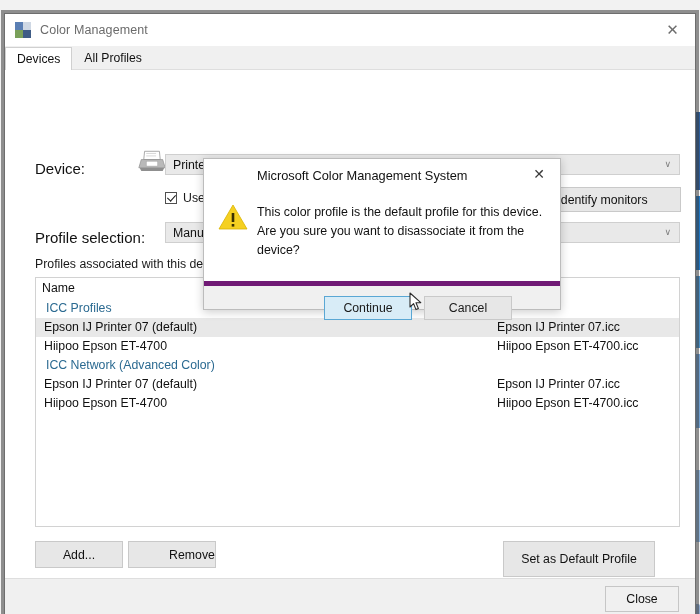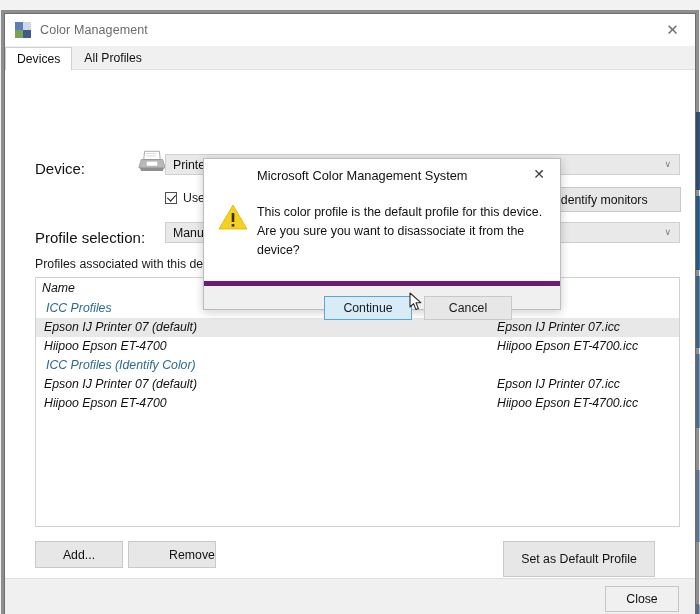--- a/index.html
+++ b/index.html
@@ -216,21 +216,20 @@
   #listbox {
     position: absolute;
     left: 30px;
     top: 207px;
     width: 645px;
     height: 250px;
     border: 1px solid #d2d2d2;
     background: #ffffff;
     box-sizing: border-box;
     overflow: hidden;
-    font-style: italic;
   }
   #list-header {
     height: 21px;
     line-height: 21px;
     padding-left: 6px;
     font-size: 12.3px;
     color: #111;
     background: #ffffff;
   }
   .list-row {
@@ -462,21 +461,21 @@
       </div>
       <div class="list-row selected">
         <span class="c1">Epson IJ Printer 07 (default)</span>
         <span class="c2">Epson IJ Printer 07.icc</span>
       </div>
       <div class="list-row">
         <span class="c1">Hiipoo Epson ET-4700</span>
         <span class="c2">Hiipoo Epson ET-4700.icc</span>
       </div>
       <div class="list-row group">
-        <span class="c1">ICC Profiles (Identify Color)</span>
+        <span class="c1">ICC Network (Advanced Color)</span>
         <span class="c2"></span>
       </div>
       <div class="list-row">
         <span class="c1">Epson IJ Printer 07 (default)</span>
         <span class="c2">Epson IJ Printer 07.icc</span>
       </div>
       <div class="list-row">
         <span class="c1">Hiipoo Epson ET-4700</span>
         <span class="c2">Hiipoo Epson ET-4700.icc</span>
       </div>

